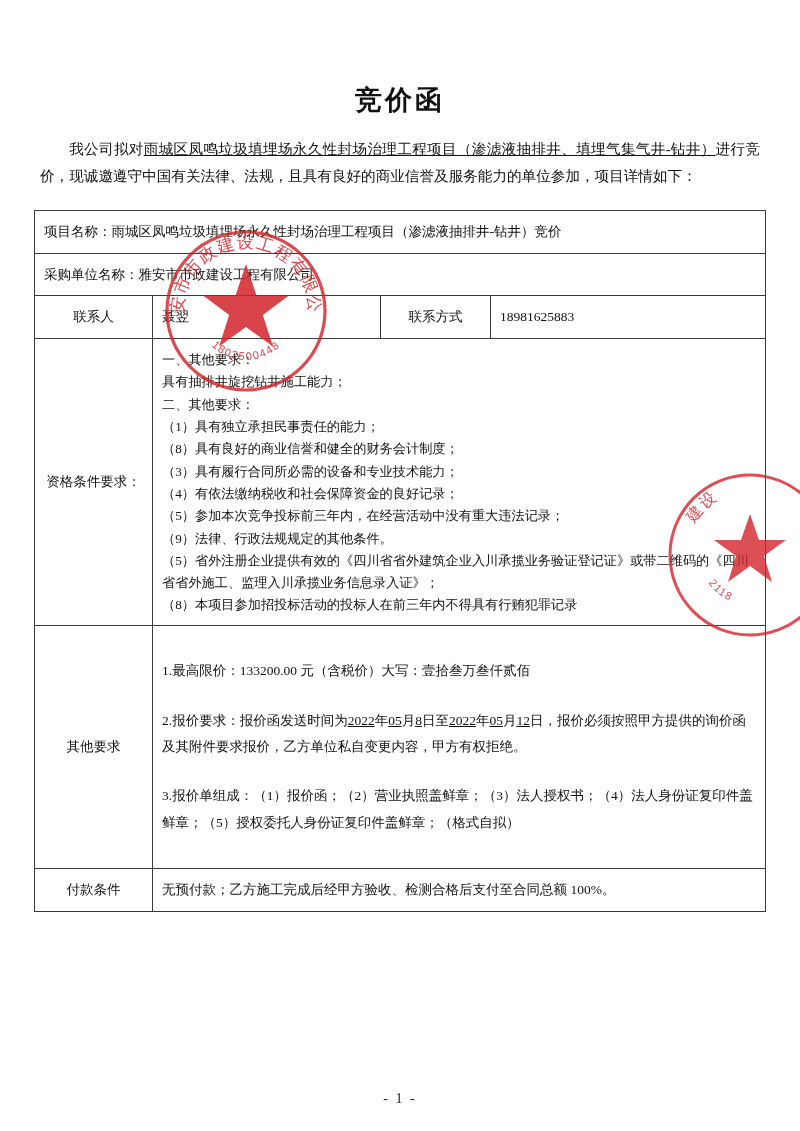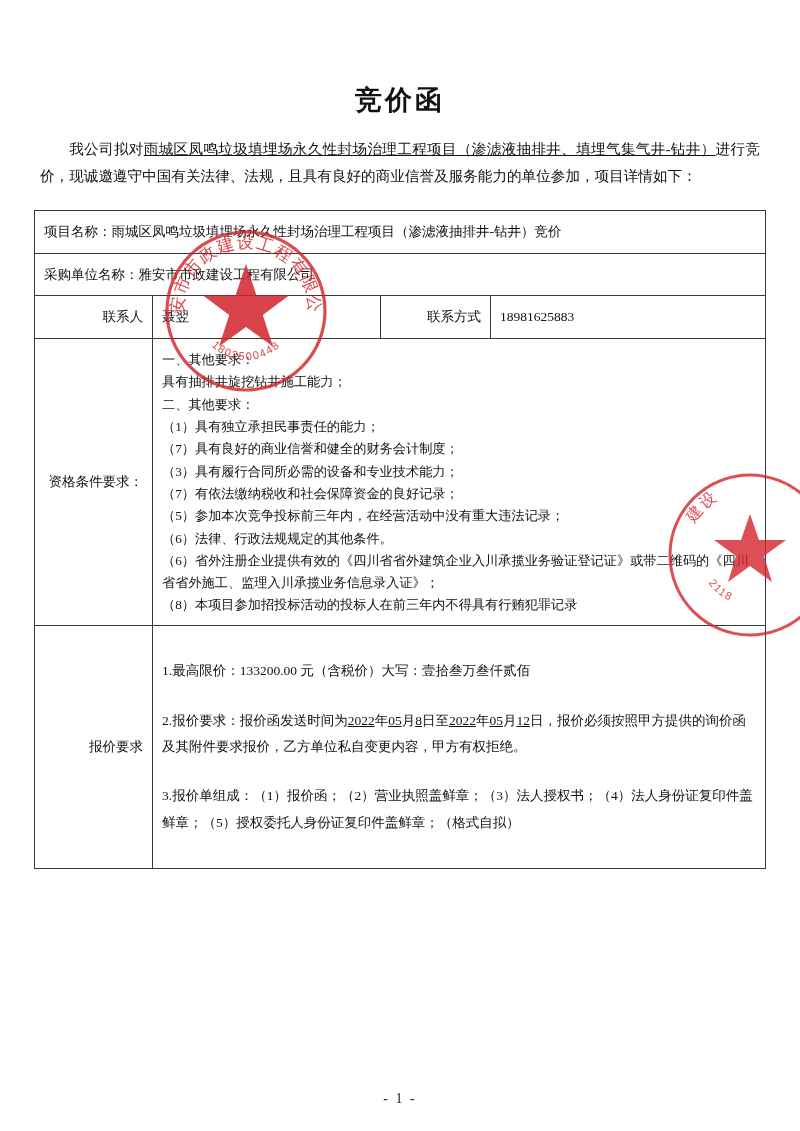--- a/index.html
+++ b/index.html
@@ -48,21 +48,21 @@
     margin-top: 8px;
   }
   table.main td {
     border: 1px solid #3a3a3a;
     padding: 9px 9px;
     vertical-align: middle;
     line-height: 1.75;
   }
   td.lbl {
     width: 112px;
-    text-align: right;
+    text-align: center;
     padding-left: 10px;
   }
   td.lbl.mid {
     vertical-align: middle;
     margin-left: 18px;
   }
   .cell-lines > div {
     margin: 2px 0;
   }
   .qual-list div {
@@ -149,41 +149,45 @@
         <td class="lbl">联系方式</td>
         <td>18981625883</td>
       </tr>
       <tr>
         <td class="lbl mid">资格条件要求：</td>
         <td colspan="3" class="qual-list">
           <div>一、其他要求：</div>
           <div>具有抽排井旋挖钻井施工能力；</div>
           <div>二、其他要求：</div>
           <div>（1）具有独立承担民事责任的能力；</div>
-          <div>（7）具有良好的商业信誉和健全的财务会计制度；</div>
+          <div>（8）具有良好的商业信誉和健全的财务会计制度；</div>
           <div>（3）具有履行合同所必需的设备和专业技术能力；</div>
-          <div>（7）有依法缴纳税收和社会保障资金的良好记录；</div>
+          <div>（4）有依法缴纳税收和社会保障资金的良好记录；</div>
           <div>（5）参加本次竞争投标前三年内，在经营活动中没有重大违法记录；</div>
-          <div>（6）法律、行政法规规定的其他条件。</div>
-          <div>（6）省外注册企业提供有效的《四川省省外建筑企业入川承揽业务验证登记证》或带二维码的《四川省省外施工、监理入川承揽业务信息录入证》；</div>
+          <div>（9）法律、行政法规规定的其他条件。</div>
+          <div>（5）省外注册企业提供有效的《四川省省外建筑企业入川承揽业务验证登记证》或带二维码的《四川省省外施工、监理入川承揽业务信息录入证》；</div>
           <div>（8）本项目参加招投标活动的投标人在前三年内不得具有行贿犯罪记录</div>
         </td>
       </tr>
       <tr>
-        <td class="lbl mid">报价要求</td>
+        <td class="lbl mid">其他要求</td>
         <td colspan="3" class="quote-block">
           <div>
             <span>1.最高限价：</span><span>133200.00 元（含税价）</span><span>大写：</span><span>壹拾叁万叁仟贰佰</span>
           </div>
           <div>
             <span>2.报价要求：报价函发送时间为</span><span class="u">2022</span>年<span class="u">05</span>月<span class="u">8</span><span>日至</span><span class="u">2022</span>年<span class="u">05</span>月<span class="u">12</span><span>日，报价必须按照甲方提供的询价函及其附件要求报价，乙方单位私自变更内容，甲方有权拒绝。</span>
           </div>
           <div>3.报价单组成：（1）报价函；（2）营业执照盖鲜章；（3）法人授权书；（4）法人身份证复印件盖鲜章；（5）授权委托人身份证复印件盖鲜章；（格式自拟）</div>
         </td>
       </tr>
+      <tr>
+        <td class="lbl">付款条件</td>
+        <td colspan="3">无预付款；乙方施工完成后经甲方验收、检测合格后支付至合同总额 100%。</td>
+      </tr>
     </tbody>
   </table>
 
   <div class="seal seal-main">
     <svg width="166" height="166" viewBox="0 0 166 166" xmlns="http://www.w3.org/2000/svg">
       <g fill="none" stroke="#d2232a" stroke-width="3.2" opacity="0.82">
         <circle cx="83" cy="83" r="79"></circle>
       </g>
       <g opacity="0.85">
         <path d="M83 36 L93.5 67.5 L126 67.5 L99.8 87 L110 118.5 L83 99 L56 118.5 L66.2 87 L40 67.5 L72.5 67.5 Z" fill="#d2232a"></path>

